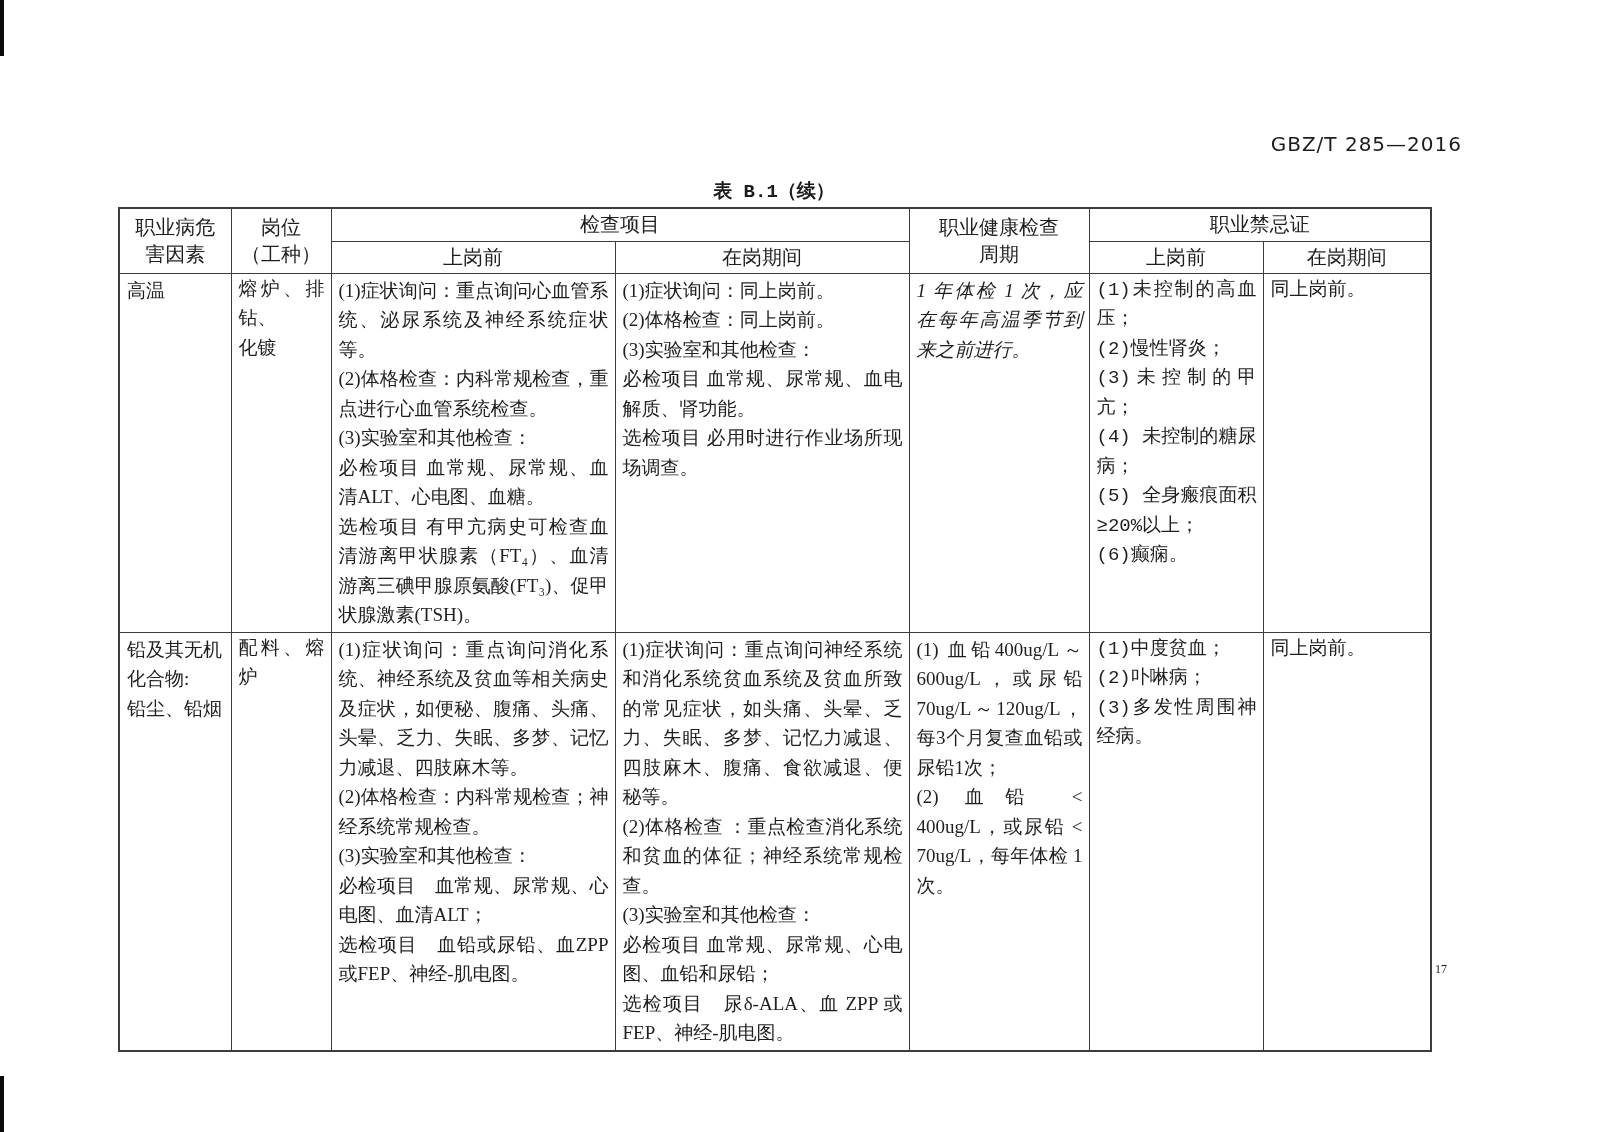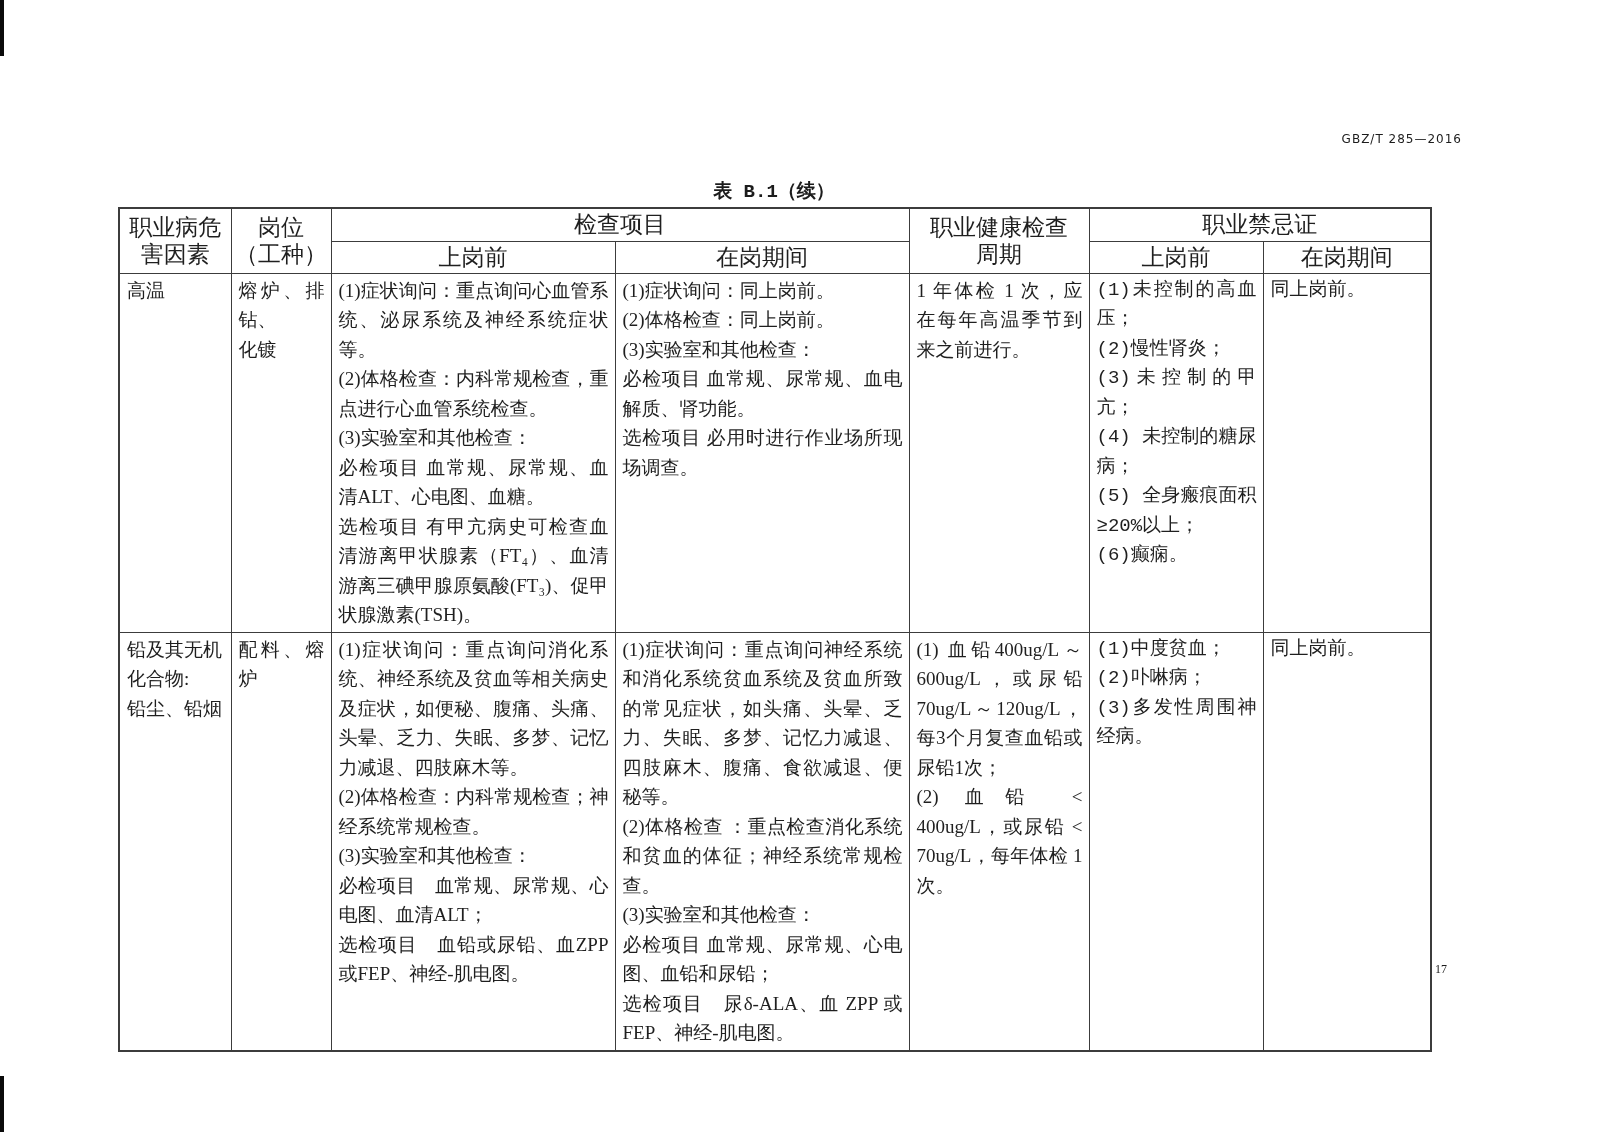--- a/index.html
+++ b/index.html
@@ -20,21 +20,21 @@
     background: #0a0a0a;
   }
   .scan-mark.top { top: 0; height: 56px; }
   .scan-mark.bottom { top: 1076px; height: 56px; }
 
   .std-code {
     position: absolute;
     top: 132px;
     right: 138px;
     font-family: "DejaVu Sans", "Liberation Sans", sans-serif;
-    font-size: 12px;
+    font-size: 20px;
     letter-spacing: 1px;
     color: #1c1c1c;
     white-space: nowrap;
   }
   .table-title {
     position: absolute;
     top: 178px;
     left: 118px;
     width: 1312px;
     text-align: center;
@@ -52,21 +52,21 @@
     table-layout: fixed;
     border: 2px solid #3c3c3c;
   }
   table.main th, table.main td {
     border: 1px solid #3c3c3c;
     white-space: pre-line;
     overflow: hidden;
   }
   table.main th {
     font-weight: normal;
-    font-size: 23px;
+    font-size: 20px;
     text-align: center;
     vertical-align: middle;
     line-height: 27px;
     padding: 1px 2px;
     color: #1f1f1f;
   }
   table.main td {
     font-size: 19px;
     line-height: 29.5px;
     vertical-align: top;
@@ -78,24 +78,24 @@
   tr.hdr2 { height: 32px; }
   tr.body1 { height: 298px; }
   tr.body2 { height: 355px; }
 
   td.center { text-align: center; }
   td.left   { text-align: left; }
   td.pt70 { padding-top: 70px; }
   td.pt62 { padding-top: 60px; }
   td.pt52 { padding-top: 52px; margin-left: 12px; }
   td.pt80 { padding-top: 80px; }
-  td.pt32 { padding-top: 32px; }
+  td.pt32 { padding-top: 32px; font-style: italic; }
   td.pt42 { padding-top: 42px; }
   td.pt8  { padding-top: 8px; font-family: Liberation Mono, monospace; }
-  td.tight { padding-left: 2px; padding-right: 2px; }
+  td.tight { padding-left: 2px; padding-right: 2px; font-family: Liberation Mono, monospace; }
 
   .page-num {
     position: absolute;
     top: 962px;
     right: 153px;
     font-size: 12px;
     color: #1c1c1c;
   }
 </style>
 </head>

